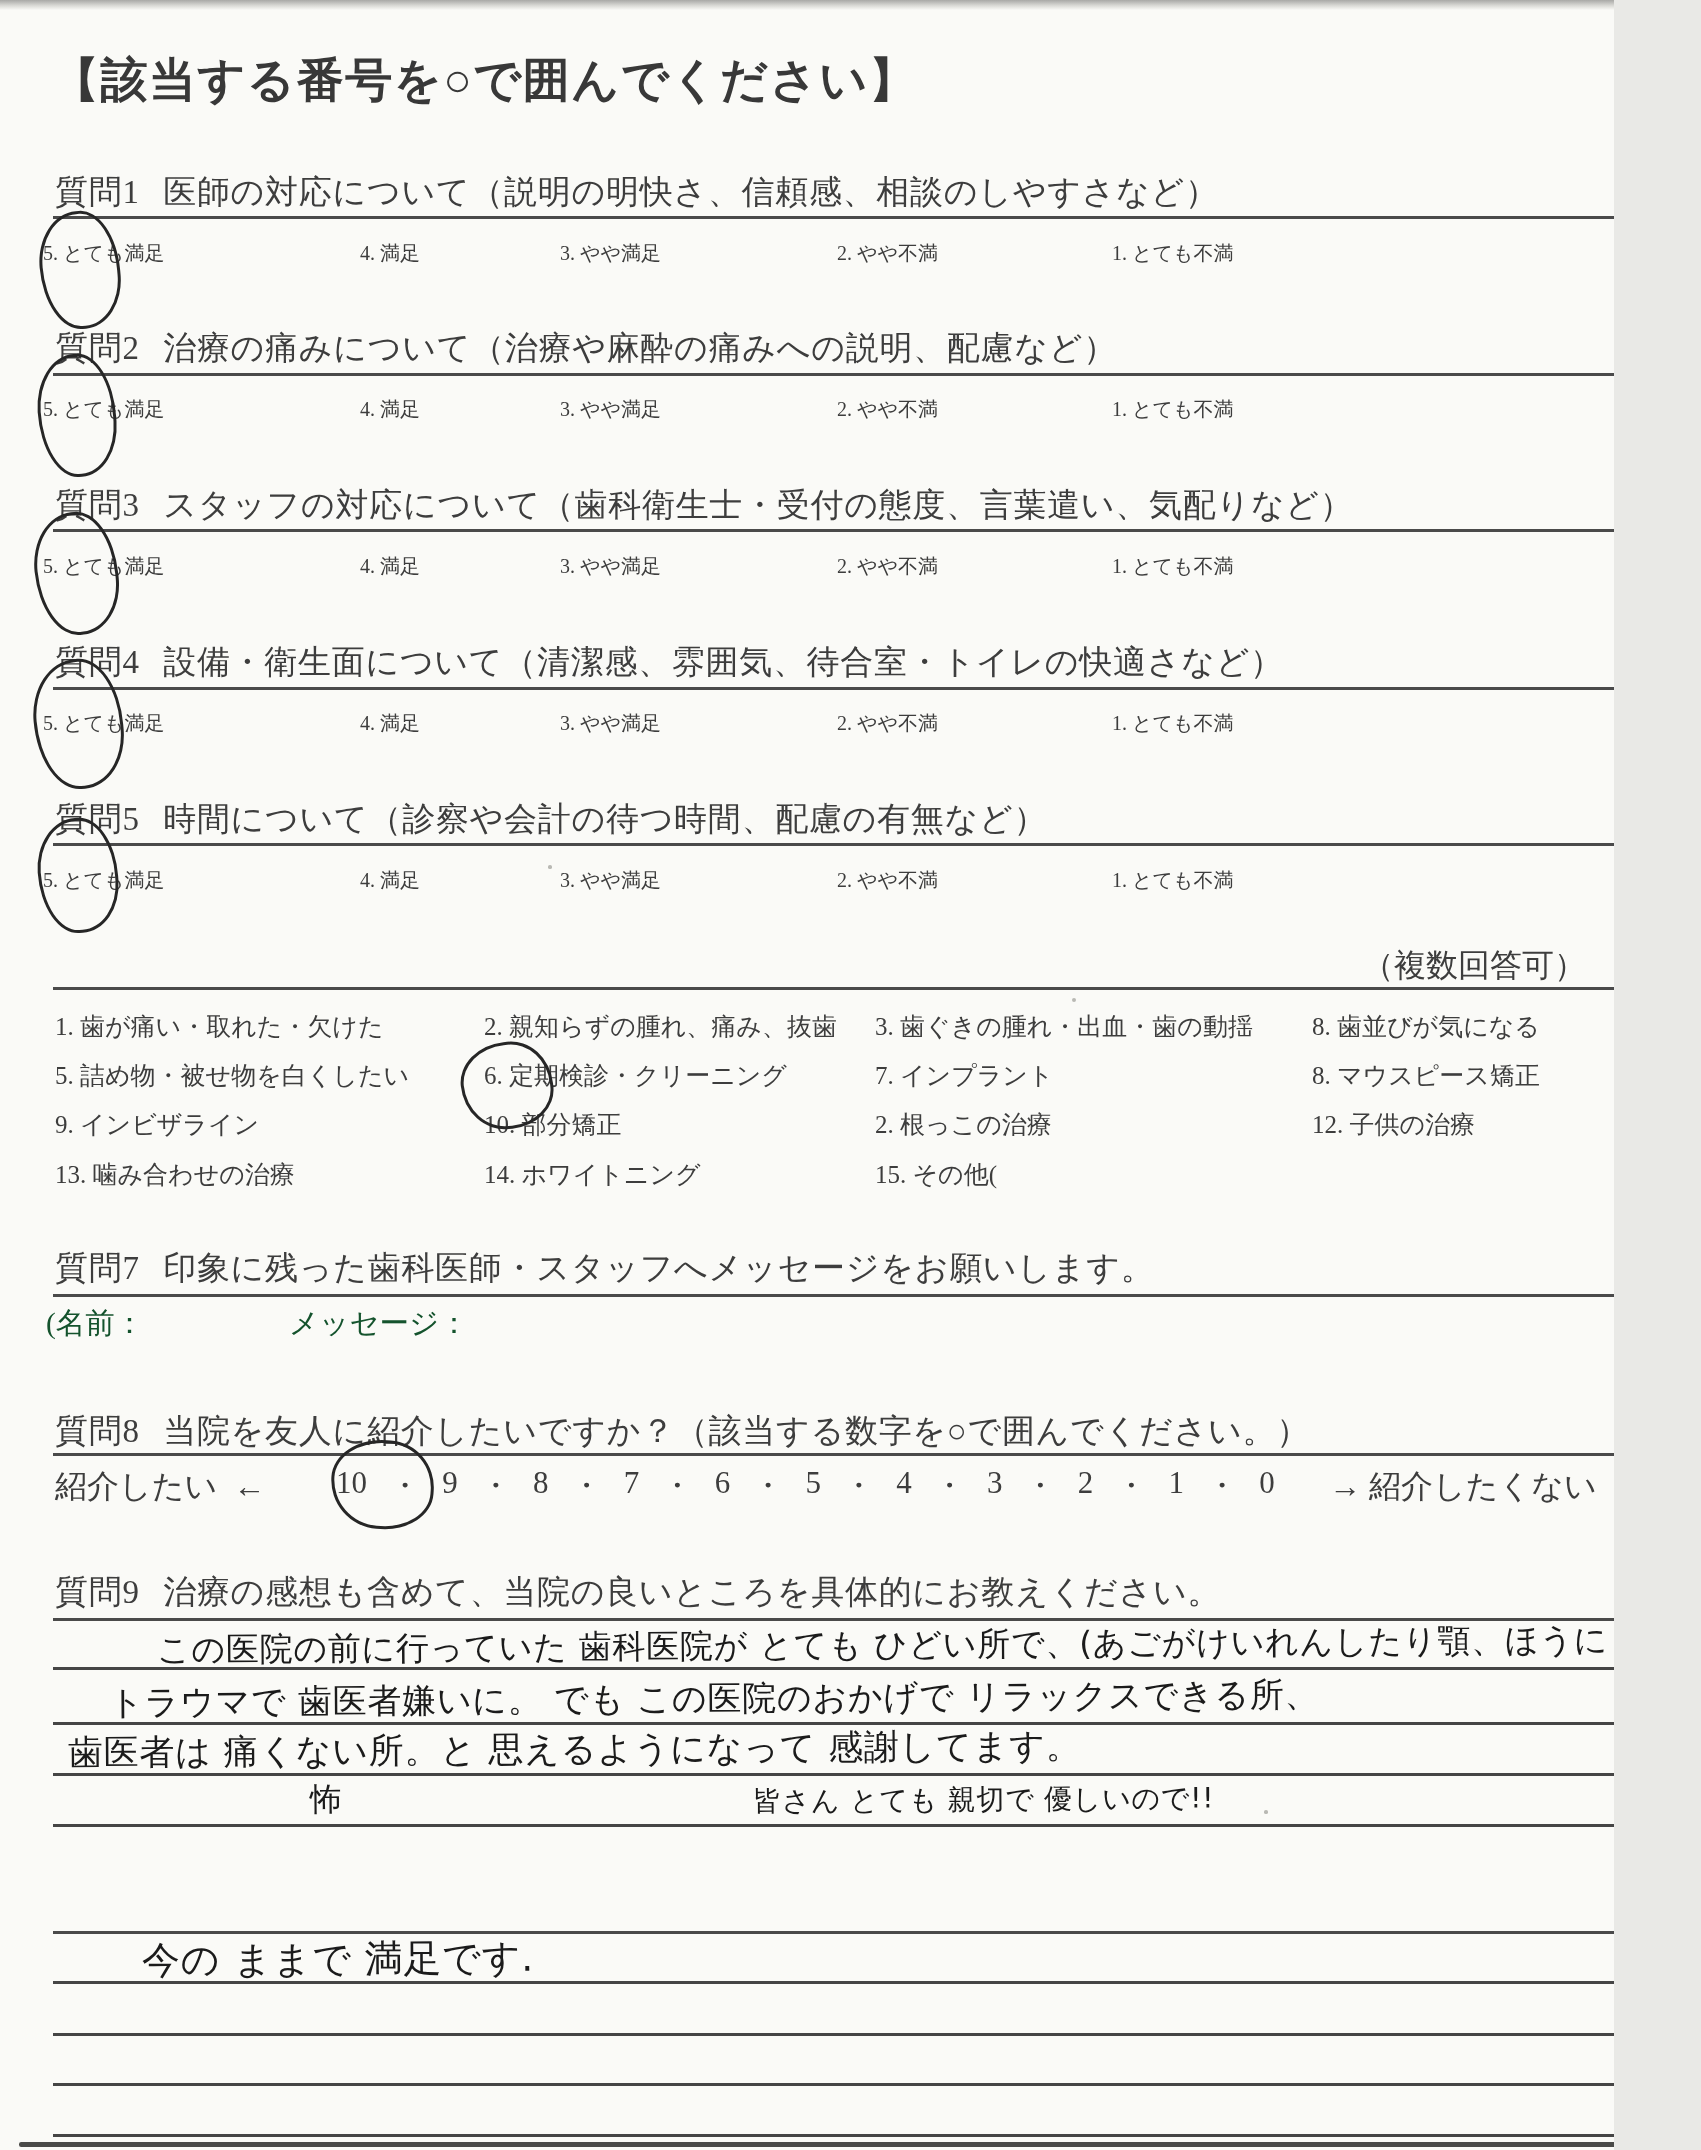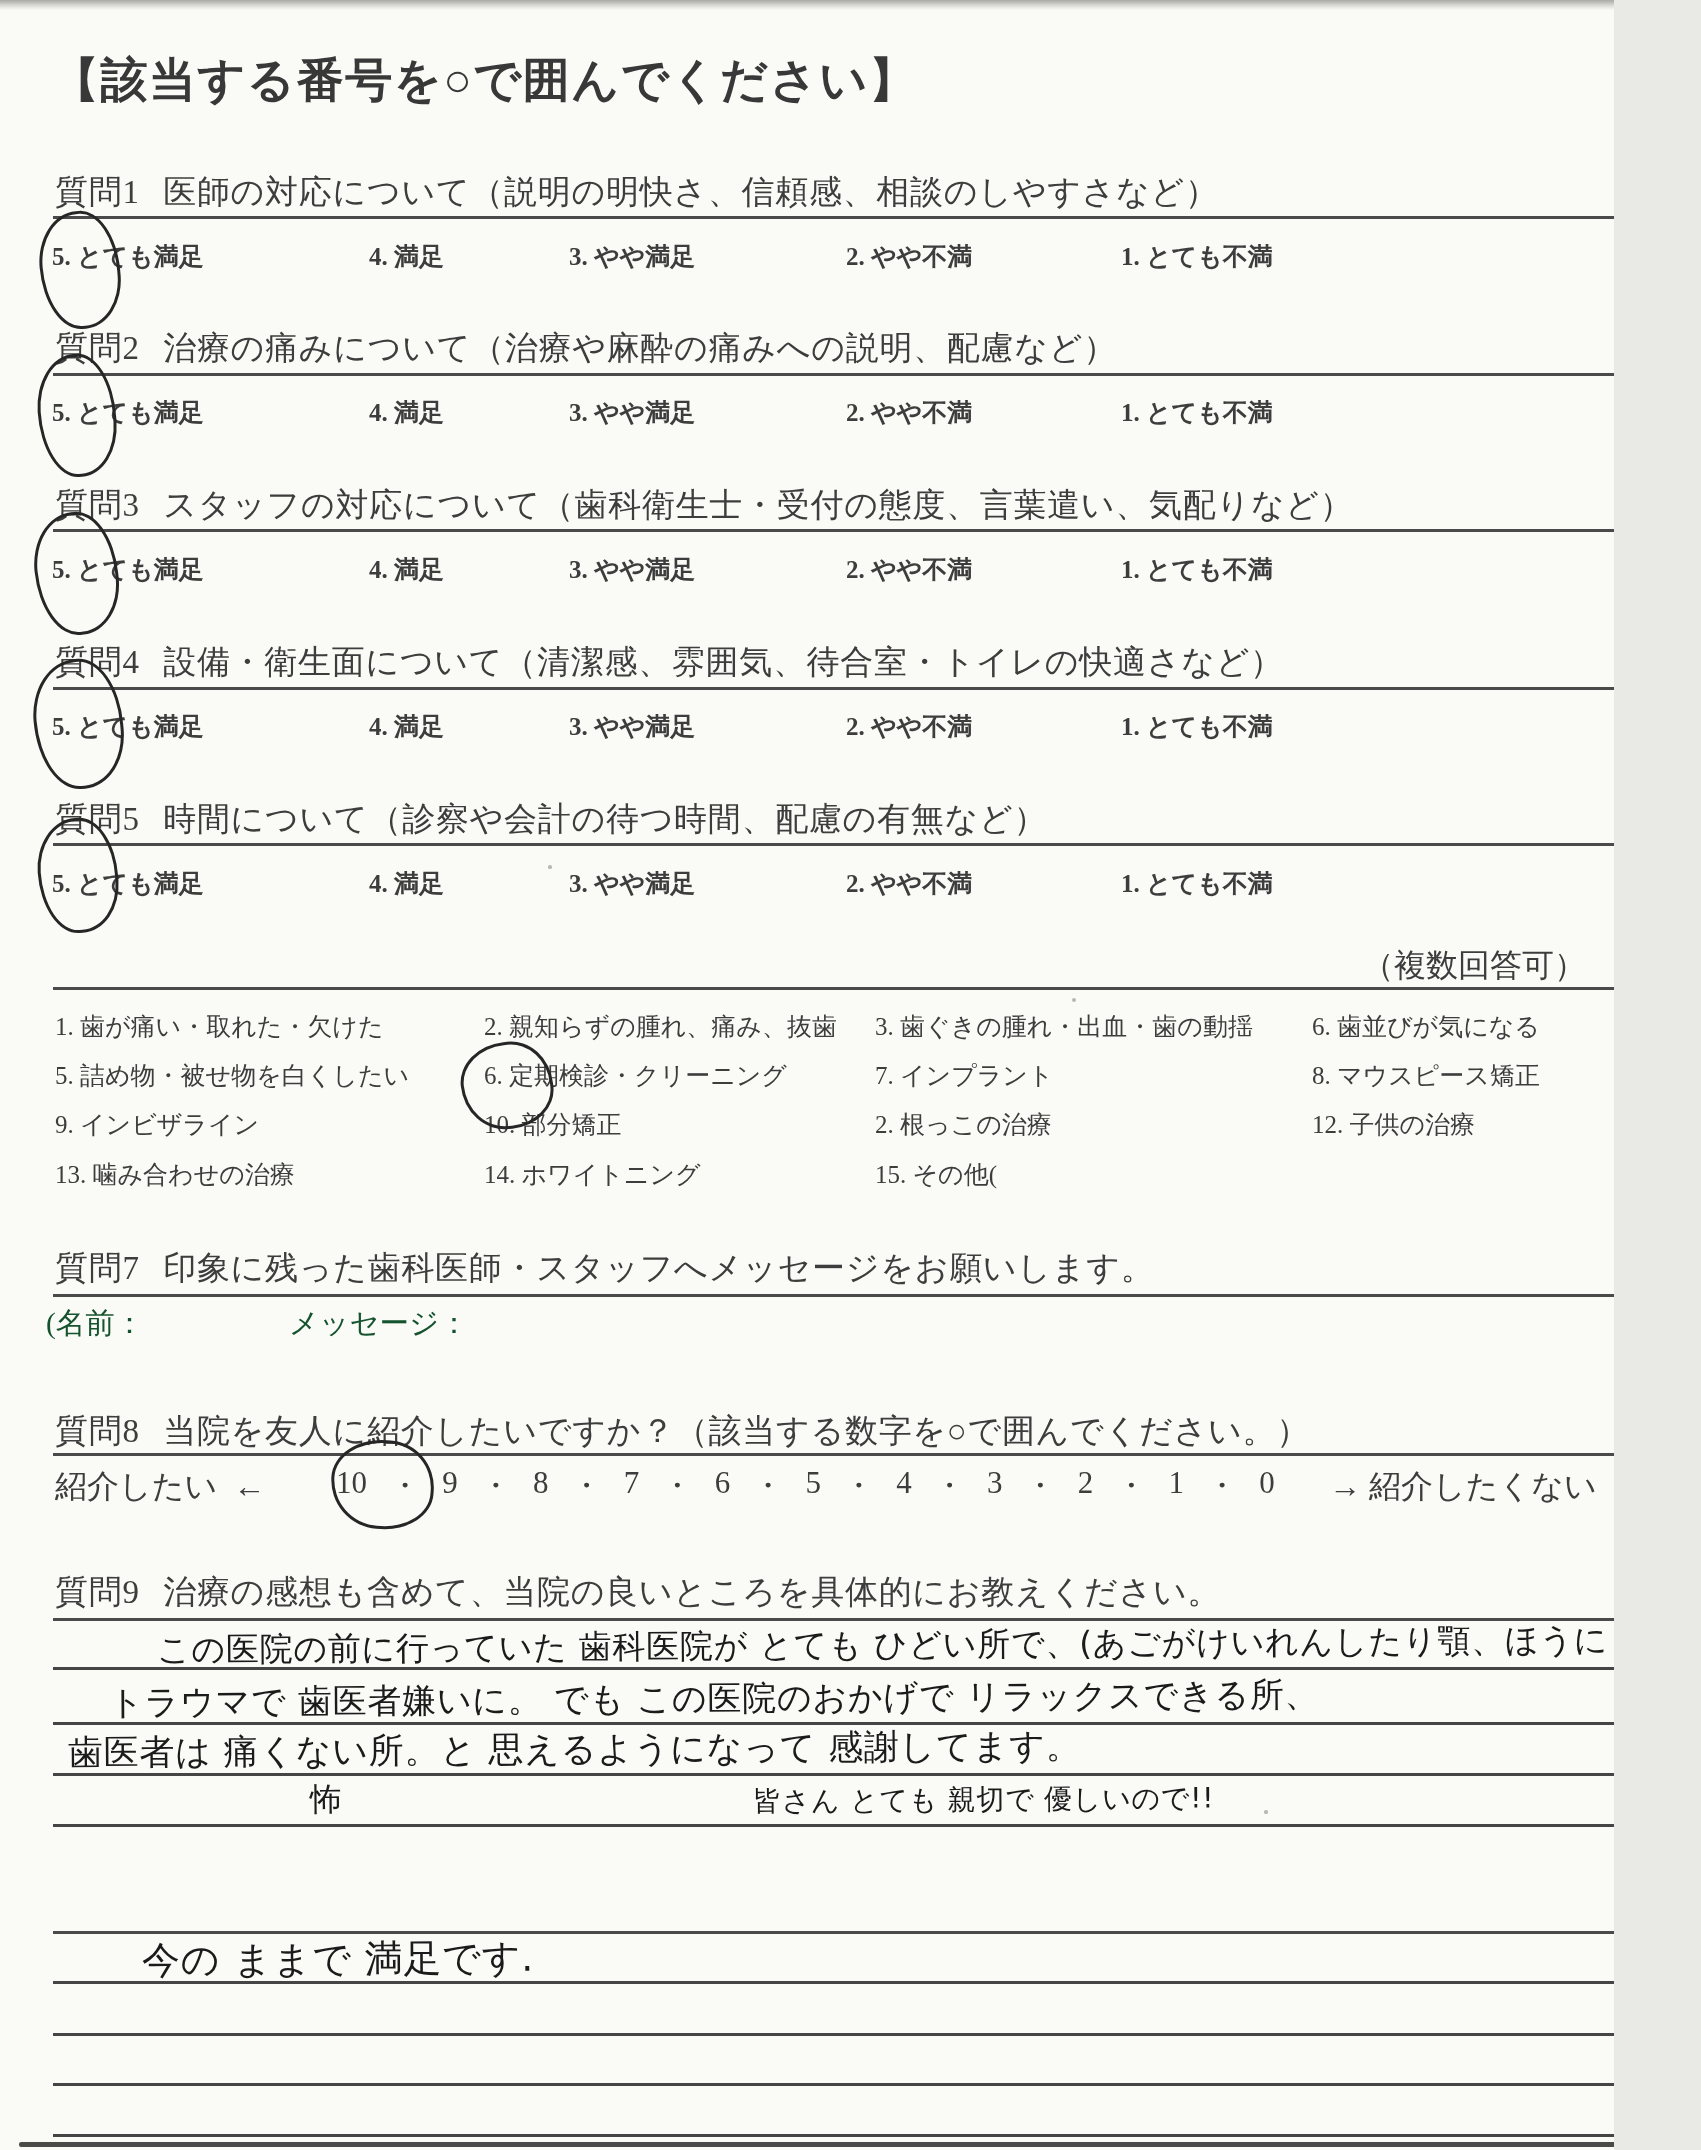--- a/index.html
+++ b/index.html
@@ -28,21 +28,21 @@
   }
   .qhead{
     position:absolute;left:55px;font-size:33px;white-space:nowrap;color:#3d3d3d;letter-spacing:0.7px;
   }
   .qno{display:inline-block;margin-right:23.6px;}
   .rule{
     position:absolute;left:53px;width:1596px;height:0;
     border-top:3.7px solid #4a4a4a;
   }
   .rule.thin{border-top-width:3px;border-top-color:#454545;}
-  .optrow{position:absolute;left:52px;width:1602px;height:41px;font-size:25px;font-weight:bold;}
+  .optrow{position:absolute;left:43px;width:1602px;height:41px;font-size:20px;}
   .opt{position:absolute;top:0;white-space:nowrap;}
   .opt.o1{left:0;}
   .opt.o2{left:317px;}
   .opt.o3{left:517px;}
   .opt.o4{left:794px;}
   .opt.o5{left:1069px;}
   .q6-item{position:absolute;font-size:25px;white-space:nowrap;color:#3d3d3d;}
   .q6-note{position:absolute;left:1362px;font-size:32px;white-space:nowrap;}
   .q7-label{position:absolute;font-size:29.5px;white-space:nowrap;color:#14532d;}
   .q8-scale{
@@ -137,21 +137,21 @@
     <span class="opt o5">1. とても不満</span>
   </div>
   <div class="hand-circle" style="left:38px;top:818px;width:74px;height:109px;transform:rotate(-4deg)"></div>
 
   <div class="q6-note" style="top:944px">（複数回答可）</div>
   <div class="rule" style="top:987px"></div>
 
   <div class="q6-item" style="left:55px;top:1010px">1. 歯が痛い・取れた・欠けた</div>
   <div class="q6-item" style="left:484px;top:1010px">2. 親知らずの腫れ、痛み、抜歯</div>
   <div class="q6-item" style="left:875px;top:1010px">3. 歯ぐきの腫れ・出血・歯の動揺</div>
-  <div class="q6-item" style="left:1312px;top:1010px">6. 歯並びが気になる</div>
+  <div class="q6-item" style="left:1312px;top:1010px">8. 歯並びが気になる</div>
 
   <div class="q6-item" style="left:55px;top:1059px">5. 詰め物・被せ物を白くしたい</div>
   <div class="q6-item" style="left:484px;top:1059px">6. 定期検診・クリーニング</div>
   <div class="q6-item" style="left:875px;top:1059px">7. インプラント</div>
   <div class="q6-item" style="left:1312px;top:1059px">8. マウスピース矯正</div>
 
   <div class="q6-item" style="left:55px;top:1108px">9. インビザライン</div>
   <div class="q6-item" style="left:484px;top:1108px">10. 部分矯正</div>
   <div class="q6-item" style="left:875px;top:1108px">2. 根っこの治療</div>
   <div class="q6-item" style="left:1312px;top:1108px">12. 子供の治療</div>

